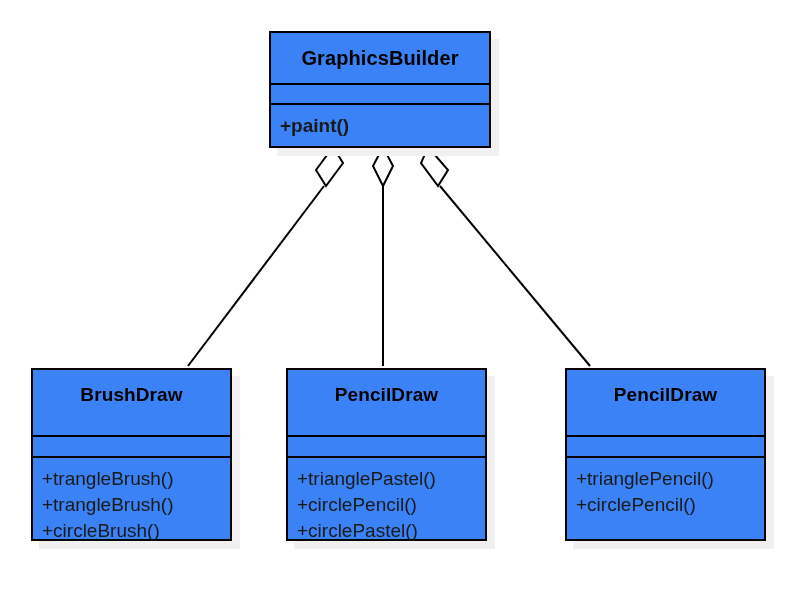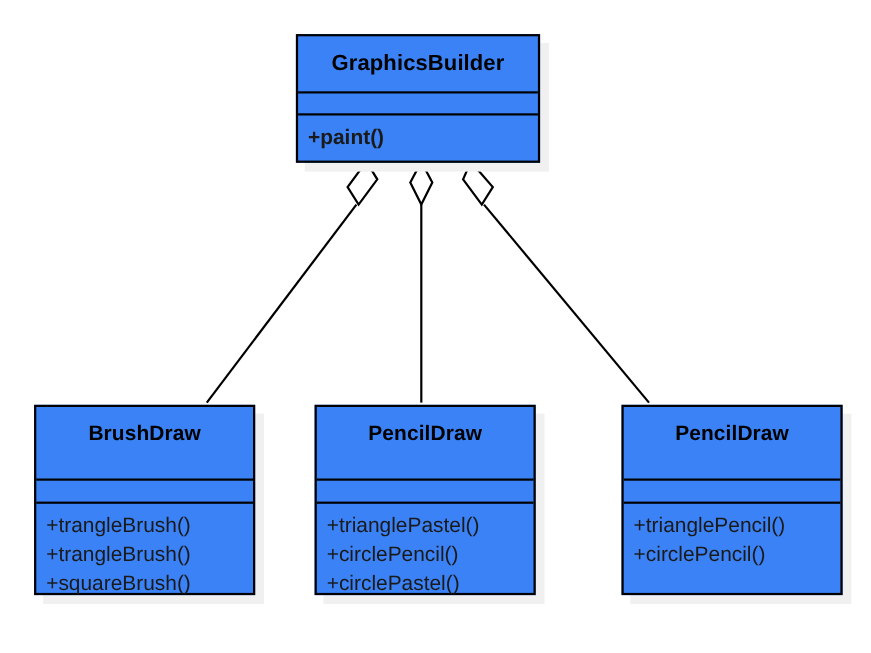--- a/index.html
+++ b/index.html
@@ -149,21 +149,21 @@
   </div>
 
   <div class="uml-class uml-leaf" id="class-brushdraw">
     <div class="uml-name">BrushDraw</div>
     <div class="uml-divider"></div>
     <div class="uml-attrs"></div>
     <div class="uml-divider"></div>
     <div class="uml-ops">
       <div class="uml-member">+trangleBrush()</div>
       <div class="uml-member">+trangleBrush()</div>
-      <div class="uml-member">+squareBrush()</div>
+      <div class="uml-member">+circleBrush()</div>
     </div>
   </div>
 
   <div class="uml-class uml-leaf" id="class-pasteldraw">
     <div class="uml-name">PencilDraw</div>
     <div class="uml-divider"></div>
     <div class="uml-attrs"></div>
     <div class="uml-divider"></div>
     <div class="uml-ops">
       <div class="uml-member">+trianglePastel()</div>

